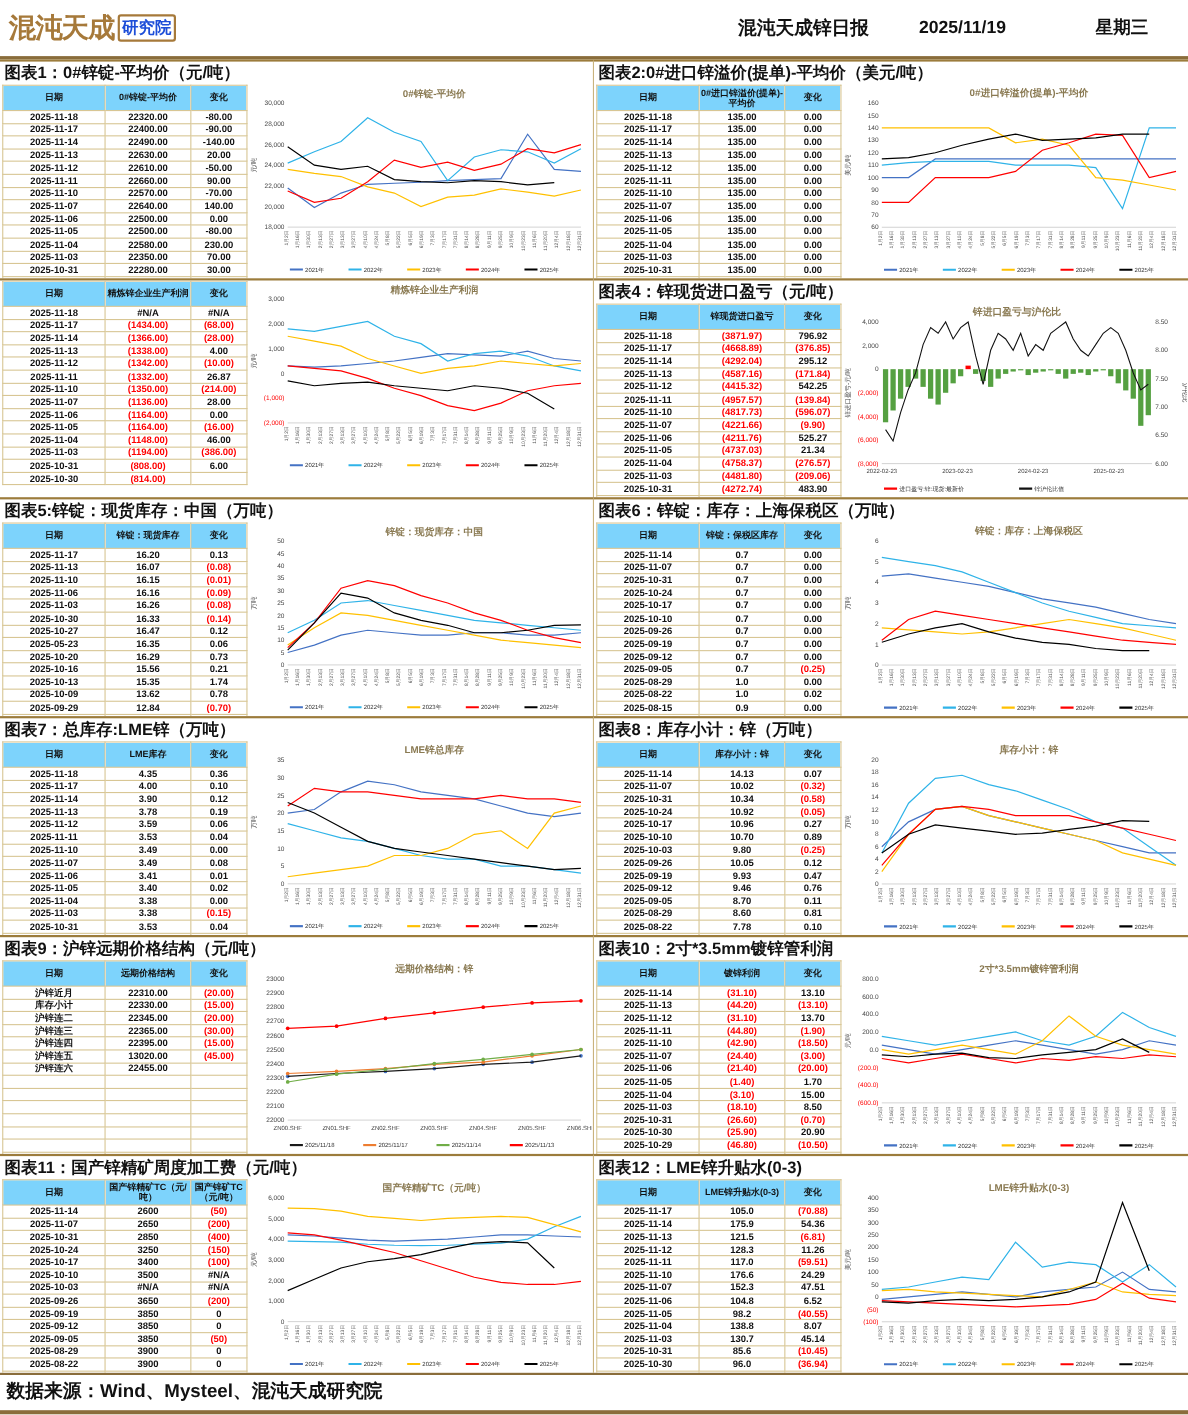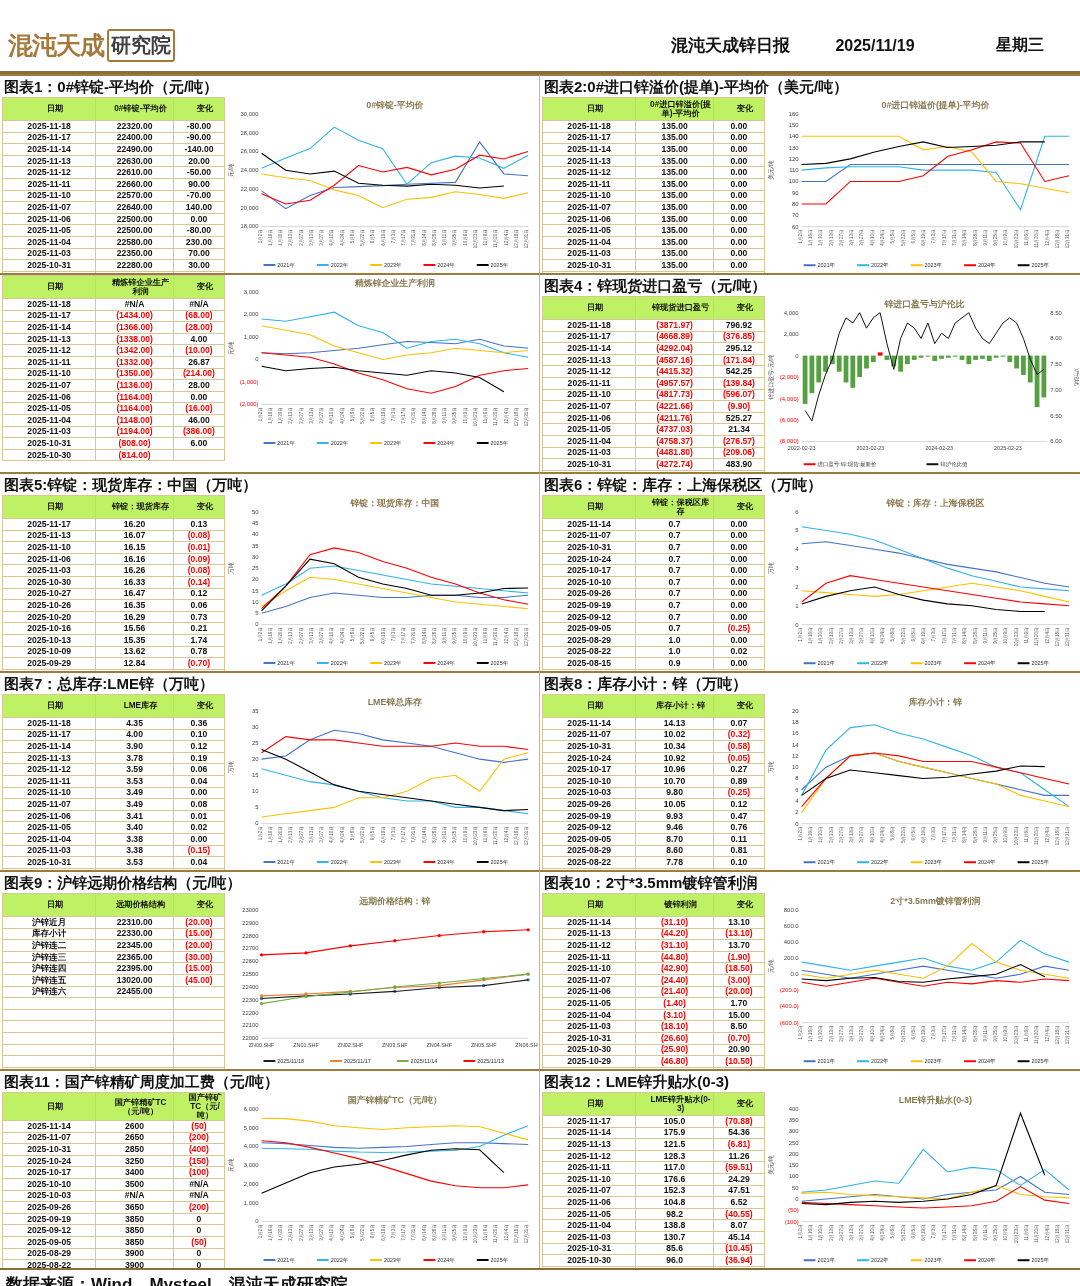--- a/index.html
+++ b/index.html
@@ -1,34 +1,34 @@
 <!DOCTYPE html>
 <html><head>
 <meta charset="utf-8">
 <style>
   html,body{margin:0;padding:0;background:#fff;}
   body{width:1080px;height:1286px;overflow:hidden;font-family:"Liberation Sans","DejaVu Sans",sans-serif;color:#111;}
   
-  .hdr{display:flex;align-items:center;height:54px;border-bottom:3px solid #8a6d3b;box-sizing:border-box;margin-top:20px;}
+  .hdr{display:flex;align-items:center;height:54px;border-bottom:3px solid #8a6d3b;box-sizing:border-box;}
   .logo{width:212px;display:flex;align-items:center;gap:3px;padding-left:8px;box-sizing:border-box;}
   .logo-main{color:#a6793a;font-weight:800;font-size:25px;letter-spacing:-1px;font-family:"DejaVu Serif","Liberation Serif",serif;}
-  .logo-sub{color:#404040;font-weight:700;font-size:20px;border:2px solid #a6793a;padding:1px 2px;border-radius:3px;}
+  .logo-sub{color:#1d4ed8;font-weight:700;font-size:15px;border:2px solid #a6793a;padding:1px 2px;border-radius:3px;}
   .hdr-title{flex:1;text-align:right;font-size:17px;font-weight:700;}
   .hdr-date{width:170px;text-align:center;font-size:16px;font-weight:700;}
   .hdr-week{width:120px;text-align:center;font-size:16px;font-weight:700;}
   
   .grid{display:grid;grid-template-columns:540px 540px;grid-auto-rows:199px;}
   .panel{box-sizing:border-box;border-top:2px solid #9c7c3c;padding:0 1px;overflow:hidden;}
   .panel.left{border-right:1px solid #c9b37e;}
   .panel-title{font-size:15px;font-weight:700;height:21px;line-height:21px;padding-left:3px;white-space:nowrap;}
   .panel-body{display:flex;height:177px;}
   .tblw{width:225px;box-sizing:border-box;padding:0 1px;}
   table{width:100%;border-collapse:collapse;table-layout:fixed;}
   th,td{border:1px solid #d8c694;font-size:8.6px;font-weight:700;color:#111;text-align:center;padding:0;height:10.6px;line-height:1.05;white-space:nowrap;overflow:hidden;}
-  th{font-size:8.2px;height:22px;white-space:normal;line-height:1.1;background:#bef264;padding-left:12px;}
+  th{font-size:8.2px;height:22px;white-space:normal;line-height:1.1;background:#7dd3fc;}
   td.neg{color:#f00;}
   .c1{width:42%}.c2{width:35%}.c3{width:23%}
   .chw{flex:1;position:relative;}
   .chw svg{width:100%;height:176px;display:block;}
   
   .ftr{height:38px;line-height:30px;border-top:2px solid #8a6d3b;border-bottom:4px solid #8a6d3b;font-size:17px;font-weight:700;padding-left:6px;box-sizing:border-box;}
 </style>
 </head>
 <body>
 
@@ -702,21 +702,21 @@
                 <td>2025-10-30</td>
                 <td>16.33</td>
                 <td class="neg">(0.14)</td>
               </tr>
               <tr>
                 <td>2025-10-27</td>
                 <td>16.47</td>
                 <td>0.12</td>
               </tr>
               <tr>
-                <td>2025-10-26</td>
+                <td>2025-05-23</td>
                 <td>16.35</td>
                 <td>0.06</td>
               </tr>
               <tr>
                 <td>2025-10-20</td>
                 <td>16.29</td>
                 <td>0.73</td>
               </tr>
               <tr>
                 <td>2025-10-16</td>

